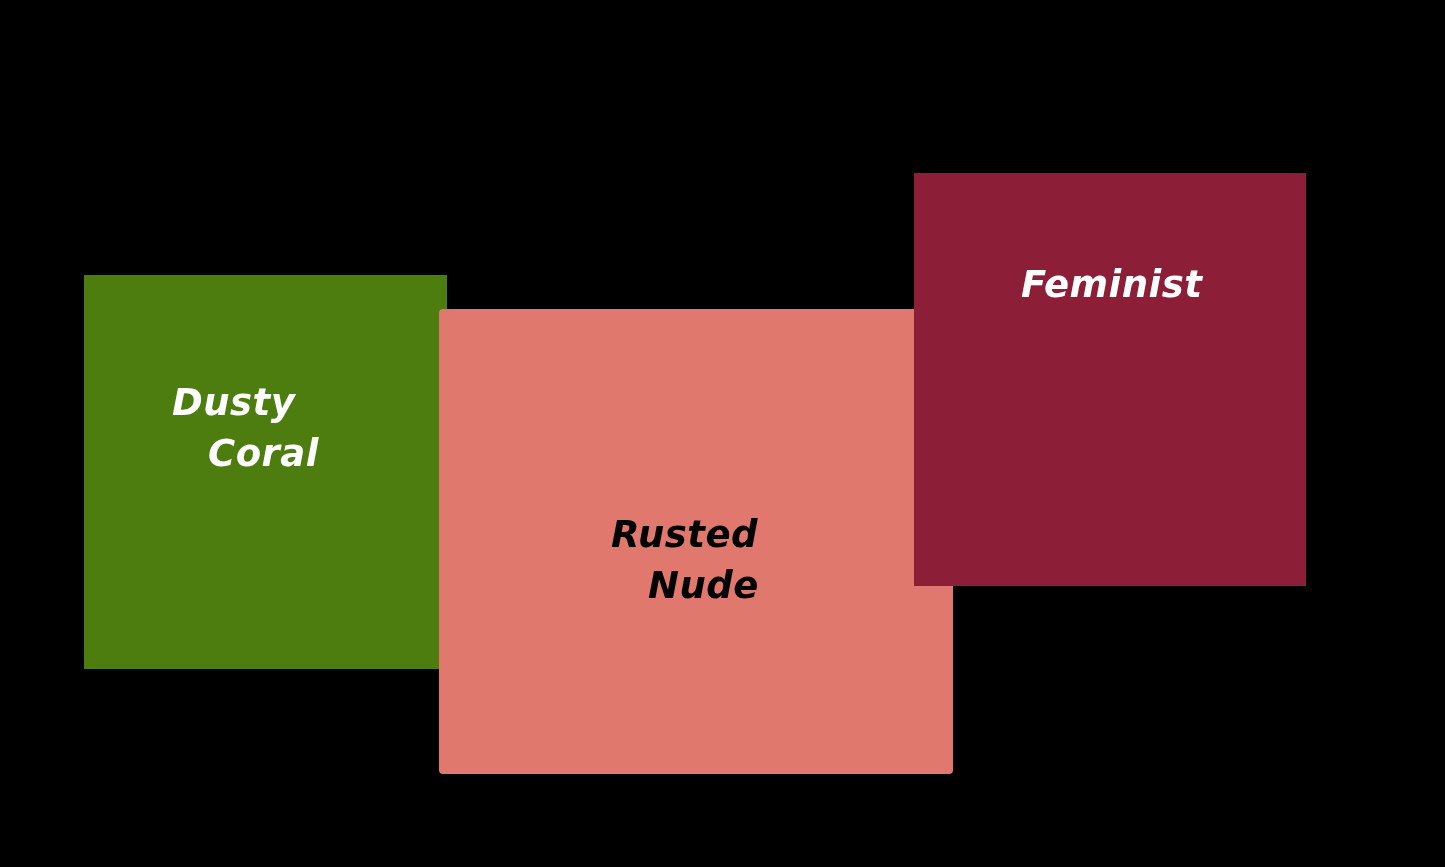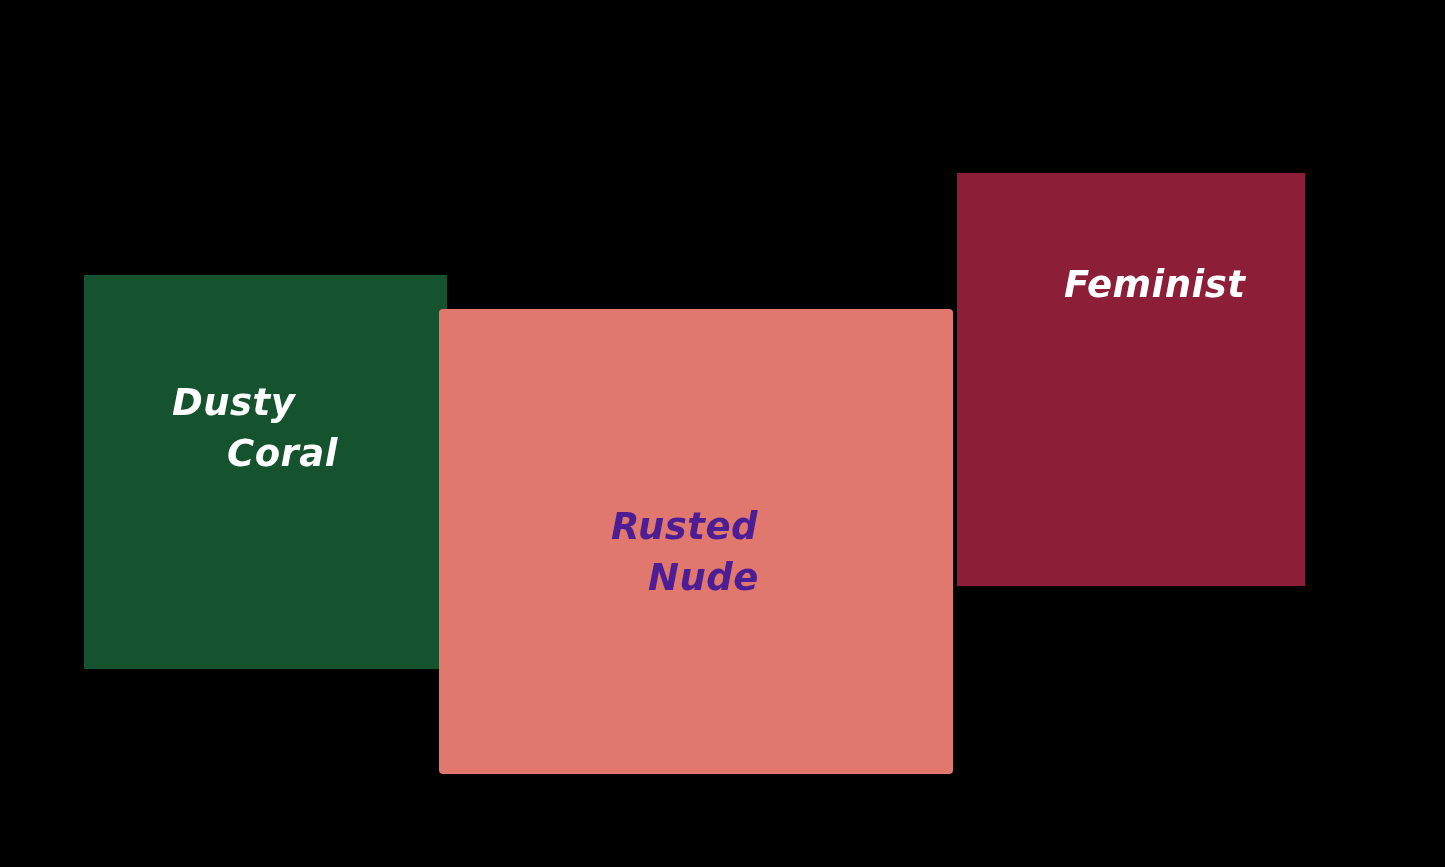--- a/index.html
+++ b/index.html
@@ -33,58 +33,59 @@
 
   
   .swatch-dusty-coral {
     left: 84px;
     top: 275px;
     width: 363px;
     height: 394px;
     z-index: 1;
   }
   .swatch-dusty-coral .swatch-label { left: 88px; top: 102px; }
-  .swatch-dusty-coral .line-2 { margin-left: 55px; }
+  .swatch-dusty-coral .line-2 { margin-left: 36px; }
 
   
   .swatch-rusted-nude {
     left: 439px;
     top: 309px;
     width: 514px;
     height: 465px;
     z-index: 2;
     border-radius: 4px;
   }
   .swatch-rusted-nude .swatch-label { left: 172px; top: 192px; }
   .swatch-rusted-nude .line-2 { margin-left: 37px; font-style: italic; }
 
   
   .swatch-feminist {
-    left: 957px;
+    left: 914px;
     top: 173px;
     width: 348px;
     height: 413px;
     z-index: 3;
+    padding-left: 44px;
   }
   .swatch-feminist .swatch-label { left: 107px; top: 86px; }
 </style>
 </head>
 <body>
 
 <div class="canvas">
 
-  <section class="swatch swatch-dusty-coral" style="background-color: #14532d;">
+  <section class="swatch swatch-dusty-coral" style="background-color: #4d7c0f;">
     <div class="swatch-label" style="color: rgb(255, 255, 255);">
       <span class="label-line line-1">Dusty</span>
       <span class="label-line line-2">Coral</span>
     </div>
   </section>
 
   <section class="swatch swatch-rusted-nude" style="background-color: rgb(224, 120, 110);">
-    <div class="swatch-label" style="color: #4c1d95;">
+    <div class="swatch-label" style="color: #000000; margin-top: 8px;">
       <span class="label-line line-1">Rusted</span>
       <span class="label-line line-2">Nude</span>
     </div>
   </section>
 
   <section class="swatch swatch-feminist" style="background-color: rgb(140, 30, 56);">
     <div class="swatch-label" style="color: rgb(255, 255, 255);">
       <span class="label-line line-1">Feminist</span>
     </div>
   </section>

